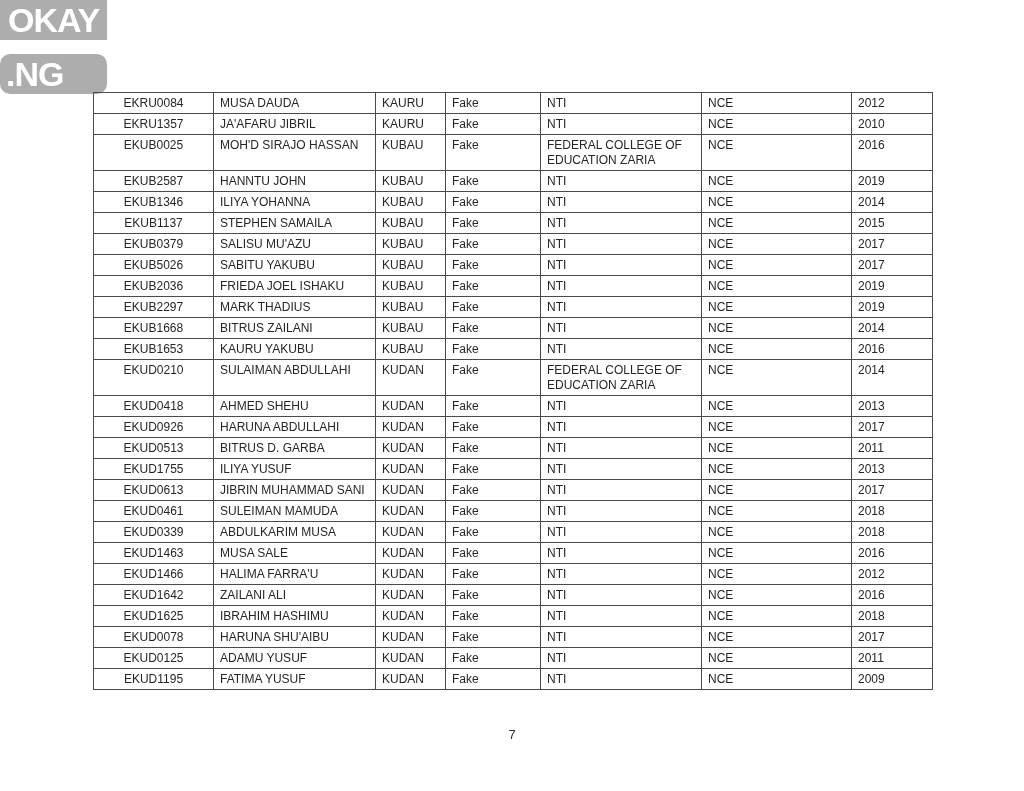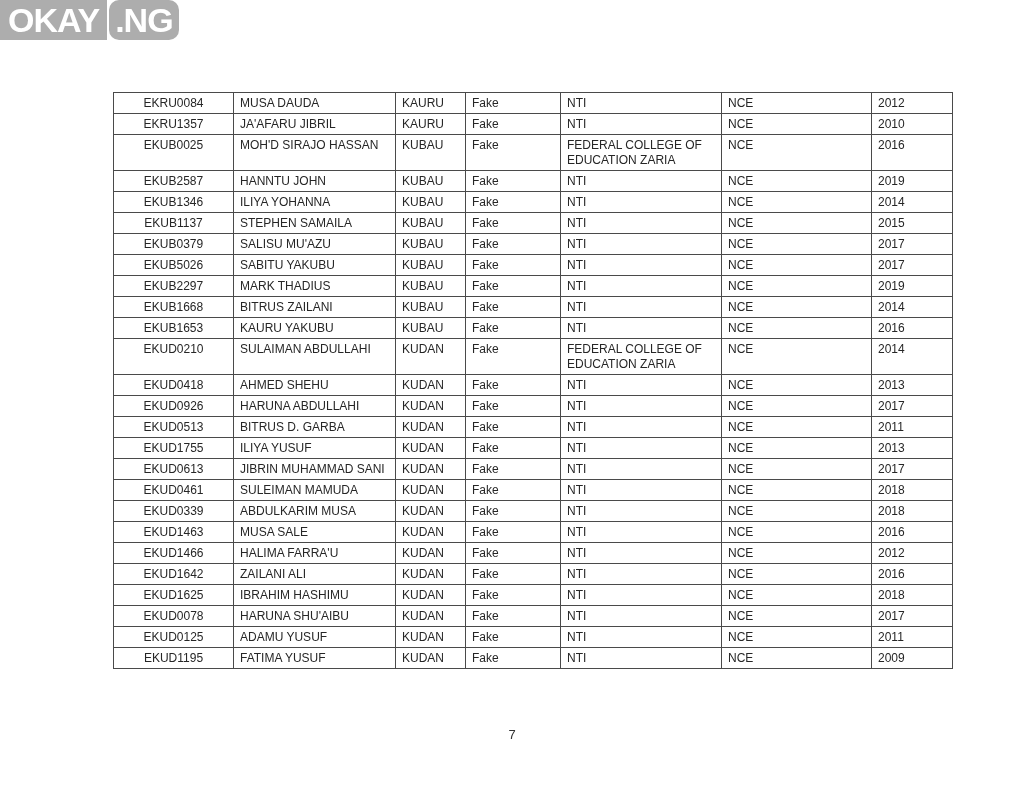--- a/index.html
+++ b/index.html
@@ -12,21 +12,22 @@
     color: #262626;
     overflow: hidden;
   }
 
   
   .logo {
     position: absolute;
     top: 0;
     left: 0;
     display: flex;
-    gap: 2px;
+    gap: 14px;
+    flex-direction: column;
   }
   .logo-box {
     background: #adadad;
     color: #ffffff;
     font-weight: 700;
     font-size: 34px;
     letter-spacing: -1px;
     height: 40px;
     line-height: 40px;
     padding: 0 8px;
@@ -36,21 +37,20 @@
   .logo-box.second { padding: 0 6px; border-radius: 10px; }
 
   
   .records-table {
     position: absolute;
     left: 93px;
     top: 92px;
     width: 839px;
     border-collapse: collapse;
     table-layout: fixed;
-    margin-left: 20px;
   }
   .records-table td {
     border: 1px solid #4a4a4a;
     font-size: 12px;
     line-height: 15px;
     padding: 3px 6px 2px 6px;
     vertical-align: top;
     overflow: hidden;
     word-wrap: break-word;
   }
@@ -153,20 +153,29 @@
       <tr>
         <td class="col-0">EKUB5026</td>
         <td class="col-1">SABITU YAKUBU</td>
         <td class="col-2">KUBAU</td>
         <td class="col-3">Fake</td>
         <td class="col-4">NTI</td>
         <td class="col-5">NCE</td>
         <td class="col-6">2017</td>
       </tr>
       <tr>
+        <td class="col-0">EKUB2036</td>
+        <td class="col-1">FRIEDA JOEL ISHAKU</td>
+        <td class="col-2">KUBAU</td>
+        <td class="col-3">Fake</td>
+        <td class="col-4">NTI</td>
+        <td class="col-5">NCE</td>
+        <td class="col-6">2019</td>
+      </tr>
+      <tr>
         <td class="col-0">EKUB2297</td>
         <td class="col-1">MARK THADIUS</td>
         <td class="col-2">KUBAU</td>
         <td class="col-3">Fake</td>
         <td class="col-4">NTI</td>
         <td class="col-5">NCE</td>
         <td class="col-6">2019</td>
       </tr>
       <tr>
         <td class="col-0">EKUB1668</td>

